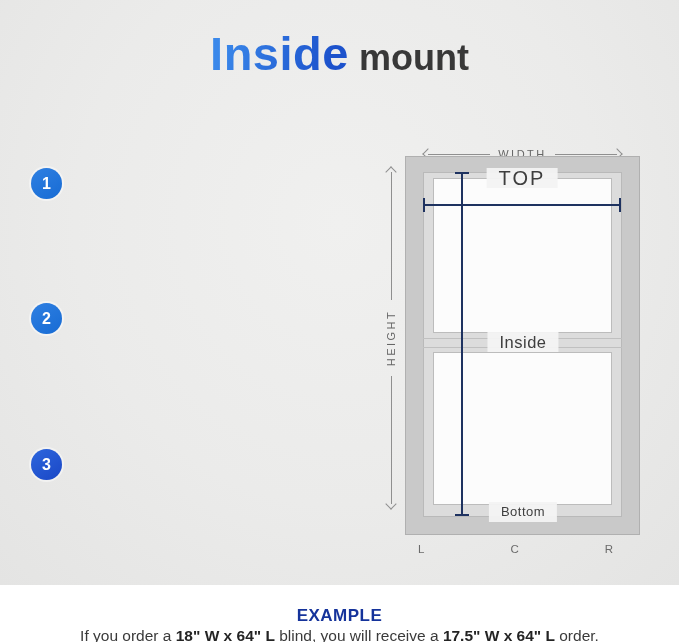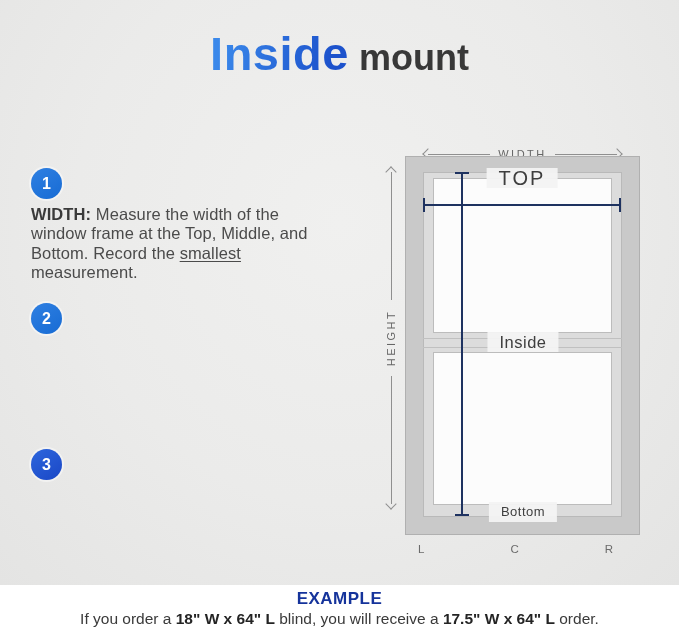--- a/index.html
+++ b/index.html
@@ -90,43 +90,39 @@
     transform:translate(-50%,-50%) rotate(-90deg); white-space:nowrap; }
 
   
   .lcr { position:absolute; left:418px; top:543px; width:196px;
     display:flex; justify-content:space-between;
     font-size:11.5px; color:#6b6b6b; letter-spacing:1px; }
 
   
   .footer { position:absolute; left:0; top:585px; width:679px; height:57px;
     background:#ffffff; text-align:center; }
-  .footer-title { margin-top:4px; font-size:17px; font-weight:700; color:#15339b; letter-spacing:0.5px; }
+  .footer-title { margin-top:21px; font-size:17px; font-weight:700; color:#15339b; letter-spacing:0.5px; }
   .footer-text { margin-top:1px; font-size:15.5px; color:#3a3a3a; }
   .footer-text b { font-weight:700; color:#242424; }
 </style>
 </head>
 <body>
 
 <div class="stage">
 
   <div class="main">
 
     <div class="title-block">
       <div class="title-line2">
         <span class="title-accent">Inside</span><span class="title-rest">mount</span>
       </div>
     </div>
 
     <div class="step step-1">
       <div class="step-circle">1</div>
-      <p class="step-text"><b>WIDTH:</b><span> Measure the width of the
-window frame at the Top, Middle, and
-Bottom. Record the </span><span class="u">smallest</span><span>
-measurement.</span></p>
     </div>
 
     <div class="step step-2">
       <div class="step-circle">2</div>
     </div>
 
     <div class="step step-3">
       <div class="step-circle">3</div>
     </div>
 

